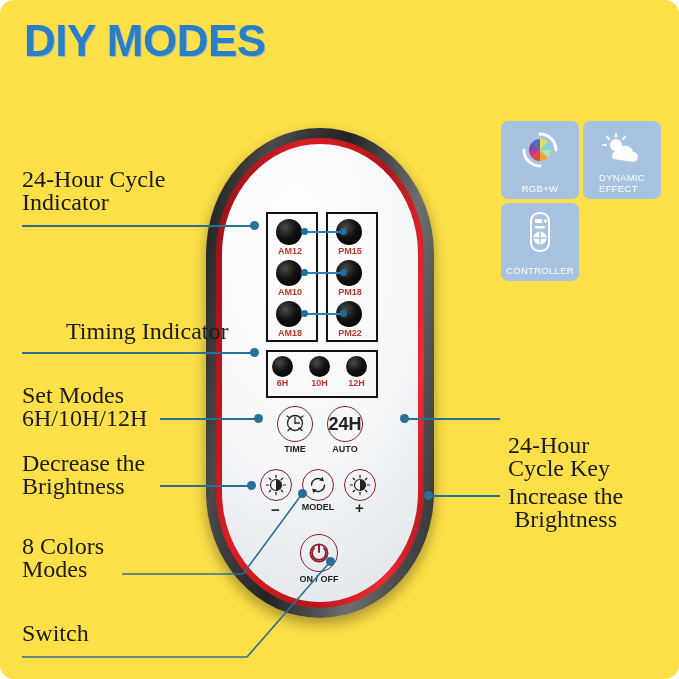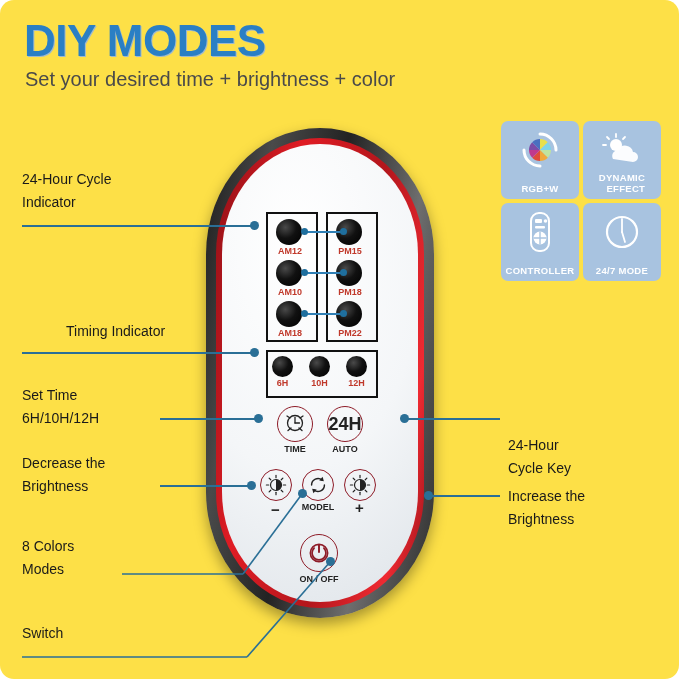--- a/index.html
+++ b/index.html
@@ -20,22 +20,22 @@
   
   .badges{position:absolute;left:501px;top:121px;
           display:grid;grid-template-columns:78px 78px;
           grid-template-rows:78px 78px;gap:4px;}
   .badge{background:#a8c3e0;border-radius:7px;position:relative;
          display:flex;flex-direction:column;align-items:center;
          justify-content:flex-end;padding-bottom:5px;box-sizing:border-box;}
   .badge .bicon{position:absolute;top:8px;left:0;right:0;
                 display:flex;align-items:center;justify-content:center;
                 height:42px;}
-  .badge .blabel{font-size:9.5px;font-weight:bold;color:#ffffff;
-                 text-align:right;line-height:11px;letter-spacing:.3px;}
+  .badge .blabel{font-size:9.5px;font-weight:normal;color:#ffffff;
+                 text-align:left;line-height:11px;letter-spacing:.3px;}
 
   
   #remote{position:absolute;left:206px;top:128px;width:228px;height:490px;}
   .shellblack{position:absolute;inset:0;border-radius:114px/126px;
       background:linear-gradient(100deg,#1a1a1a 0%,#4a4a4a 22%,#232323 46%,#6e6e6e 72%,#2b2b2b 100%);
       box-shadow:0 6px 14px rgba(0,0,0,.35);}
   .shellred{position:absolute;left:10px;top:10px;right:10px;bottom:10px;
       border-radius:104px/116px;
       background:linear-gradient(100deg,#8e1016 0%,#e01c24 30%,#b3161c 60%,#ef2a32 85%,#961117 100%);}
   .shellface{position:absolute;left:16px;top:16px;right:16px;bottom:16px;
@@ -55,33 +55,32 @@
   .cbl{position:absolute;font-size:9px;font-weight:bold;color:#222;
        text-align:center;white-space:nowrap;}
   .sym{position:absolute;font-size:15px;font-weight:bold;color:#222;}
 
   
   .link{position:absolute;height:2px;background:#2f7fb5;}
   .linkdot{position:absolute;width:7px;height:7px;border-radius:50%;
            background:#1f6f9e;}
 
   
-  .callout{position:absolute;font-size:14px;color:#1a1a1a;line-height:23px;}
+  .callout{position:absolute;font-size:24px;color:#1a1a1a;line-height:23px;font-family:Liberation Serif, serif;}
   .lead{position:absolute;background:#2a6f96;height:1.6px;}
   .leaddot{position:absolute;width:9px;height:9px;border-radius:50%;
            background:#2a6f96;}
   .diag{position:absolute;overflow:visible;}
 </style>
 </head>
 <body>
 
 <div id="canvas">
 
   <div class="title">DIY MODES</div>
-  <div class="subtitle">Set your desired time + brightness + color</div>
 
   <div class="badges">
 
     <div class="badge">
       <div class="bicon">
         <svg width="40" height="40" viewBox="0 0 40 40">
           <g transform="translate(20,20)">
             <path d="M0 0 L0 -11 A11 11 0 0 1 7.8 -7.8 Z" fill="#e8e04a"></path>
             <path d="M0 0 L7.8 -7.8 A11 11 0 0 1 11 0 Z" fill="#7fd4e8"></path>
             <path d="M0 0 L11 0 A11 11 0 0 1 7.8 7.8 Z" fill="#bfe3a0"></path>
@@ -125,30 +124,20 @@
           <circle cx="20.5" cy="10" r="1.8" fill="#fff"></circle>
           <rect x="10" y="15" width="10" height="2.5" rx="1" fill="#fff"></rect>
           <circle cx="15" cy="27" r="6.5" fill="#fff"></circle>
           <line x1="15" y1="20.5" x2="15" y2="33.5" stroke="#a8c3e0" stroke-width="1.4"></line>
           <line x1="8.5" y1="27" x2="21.5" y2="27" stroke="#a8c3e0" stroke-width="1.4"></line>
         </svg>
       </div>
       <div class="blabel">CONTROLLER</div>
     </div>
 
-    <div class="badge">
-      <div class="bicon">
-        <svg width="40" height="40" viewBox="0 0 40 40">
-          <circle cx="20" cy="20" r="15" fill="none" stroke="#fff" stroke-width="2.2"></circle>
-          <line x1="20" y1="20" x2="20" y2="7" stroke="#fff" stroke-width="1.8" stroke-linecap="round"></line>
-          <line x1="20" y1="20" x2="23" y2="30" stroke="#fff" stroke-width="1.8" stroke-linecap="round"></line>
-        </svg>
-      </div>
-      <div class="blabel">24/7 MODE</div>
-    </div>
   </div>
 
   <div id="remote">
     <div class="shellblack"></div>
     <div class="shellred"></div>
     <div class="shellface">
 
       <div class="grp" style="left:44px;top:68px;width:48px;height:126px;"></div>
 
       <div class="grp" style="left:104px;top:68px;width:48px;height:126px;"></div>
@@ -268,21 +257,21 @@
   <div class="lead" style="left:22px;top:225px;width:230px;"></div>
   <div class="leaddot" style="left:250px;top:221px;"></div>
 
   <div class="callout" style="left:22px;top:320px;margin-left:44px;">
     <div>Timing Indicator</div>
   </div>
   <div class="lead" style="left:22px;top:352px;width:230px;"></div>
   <div class="leaddot" style="left:250px;top:348px;"></div>
 
   <div class="callout" style="left:22px;top:384px;">
-    <div>Set Time</div>
+    <div>Set Modes</div>
     <div>6H/10H/12H</div>
   </div>
   <div class="lead" style="left:160px;top:418px;width:96px;"></div>
   <div class="leaddot" style="left:254px;top:414px;"></div>
 
   <div class="callout" style="left:22px;top:452px;">
     <div>Decrease the</div>
     <div>Brightness</div>
   </div>
   <div class="lead" style="left:160px;top:485px;width:89px;"></div>
@@ -307,20 +296,20 @@
   </svg>
   <div class="leaddot" style="left:326px;top:557px;"></div>
 
   <div class="callout" style="left:508px;top:394px;margin-top:40px;">
     <div>24-Hour</div>
     <div>Cycle Key</div>
   </div>
   <div class="lead" style="left:404px;top:418px;width:96px;"></div>
   <div class="leaddot" style="left:400px;top:414px;"></div>
 
-  <div class="callout" style="left:508px;top:485px;">
+  <div class="callout" style="left:508px;top:485px;text-align:center;">
     <div>Increase the</div>
     <div>Brightness</div>
   </div>
   <div class="lead" style="left:428px;top:495px;width:72px;"></div>
   <div class="leaddot" style="left:424px;top:491px;"></div>
 
 </div>
 
 </body></html>

